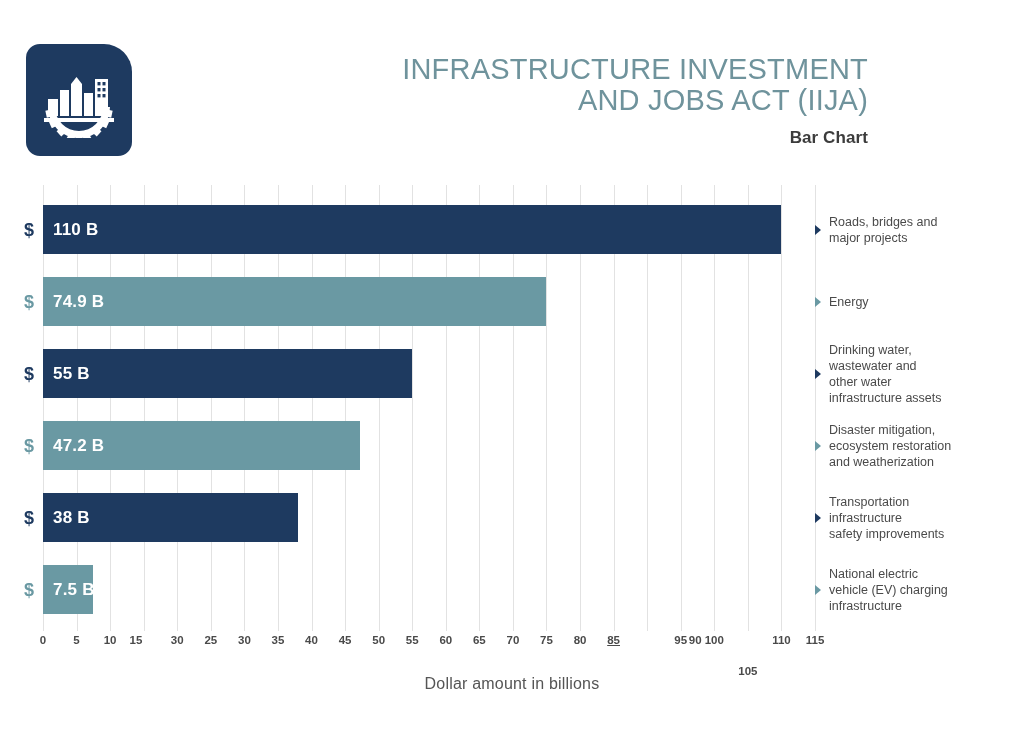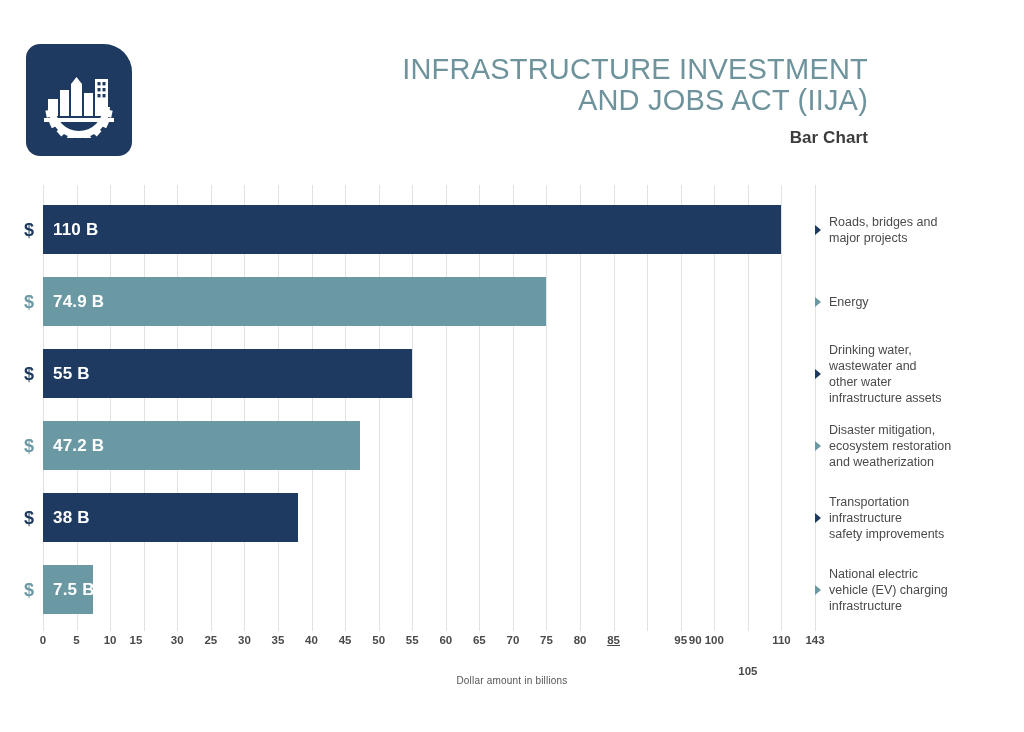--- a/index.html
+++ b/index.html
@@ -95,21 +95,21 @@
     position: absolute; top: 0;
     transform: translateX(-50%);
     font-size: 11.5px;
     font-weight: bold;
     color: #4A4A4A;
   }
 
   #axis-caption {
     position: absolute; left: 0; right: 0; top: 675px;
     text-align: center;
-    font-size: 10px;
+    font-size: 16px;
     color: #555555;
     letter-spacing: 0.2px;
   }
 </style>
 </head>
 <body>
 
 <div id="page">
 
   <div id="header">
@@ -273,18 +273,18 @@
       <span class="tick-label" style="left: 436.348px;">65</span>
       <span class="tick-label" style="left: 469.913px;">70</span>
       <span class="tick-label" style="left: 503.478px;">75</span>
       <span class="tick-label" style="left: 537.043px;">80</span>
       <span class="tick-label" style="left: 570.609px; text-decoration: underline;">85</span>
       <span class="tick-label" style="left: 604.174px; margin-left: 48px;">90</span>
       <span class="tick-label" style="left: 637.739px;">95</span>
       <span class="tick-label" style="left: 671.304px;">100</span>
       <span class="tick-label" style="left: 704.87px; margin-top: 31px;">105</span>
       <span class="tick-label" style="left: 738.435px;">110</span>
-      <span class="tick-label" style="left: 772px;">143</span>
+      <span class="tick-label" style="left: 772px;">115</span>
     </div>
 
   <div id="axis-caption">Dollar amount in billions</div>
 
 </div>
 
 </body></html>

